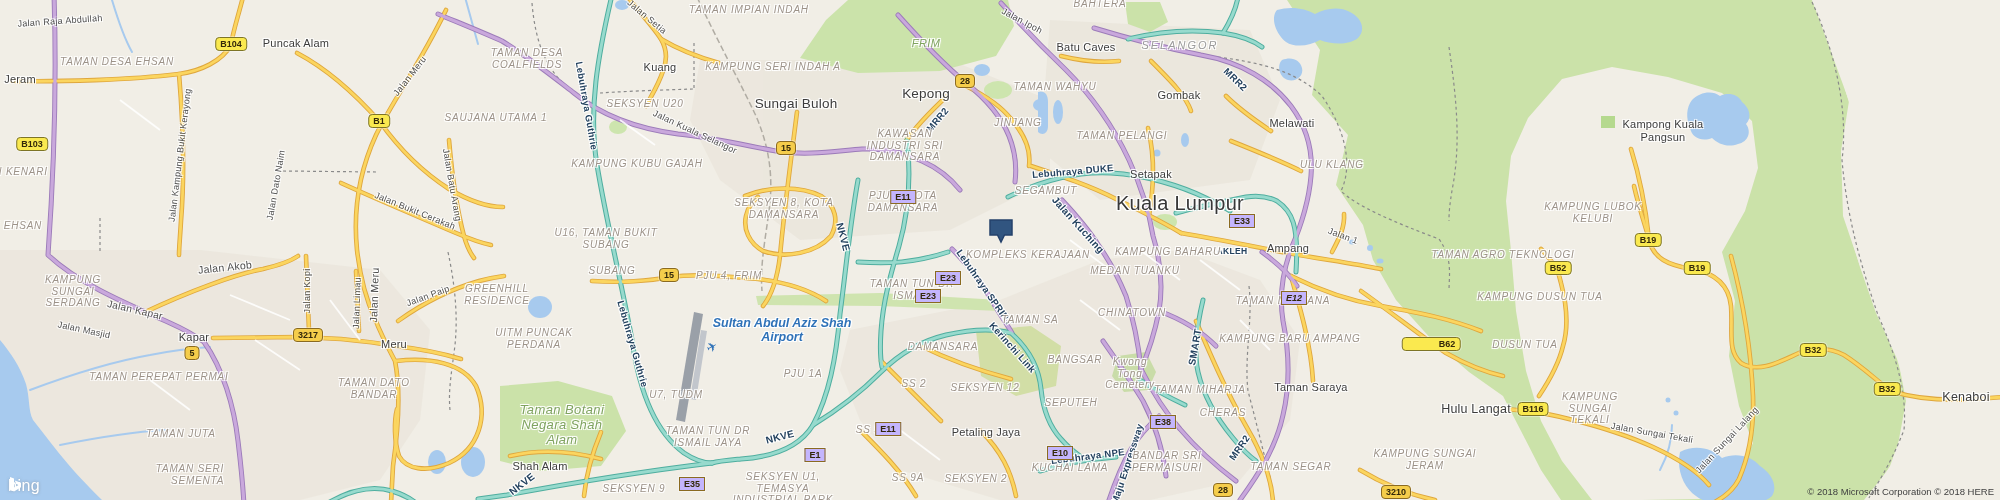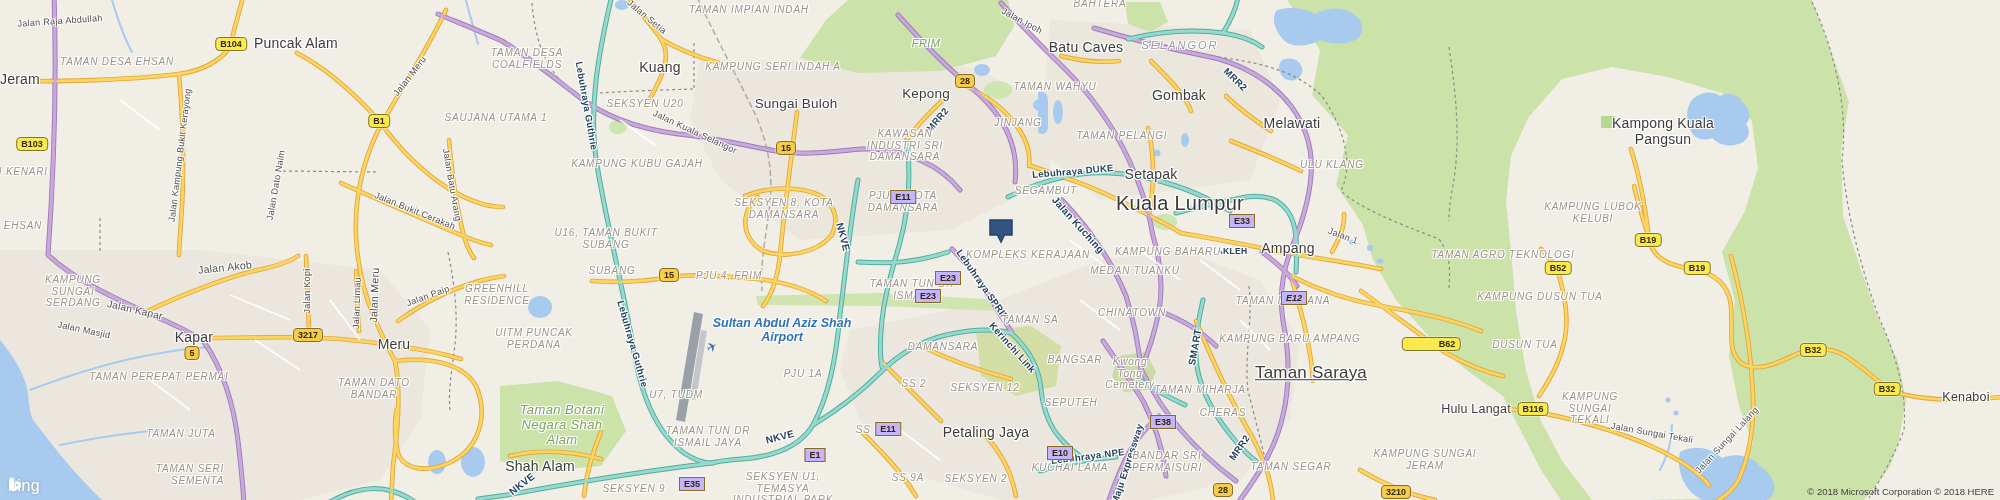--- a/index.html
+++ b/index.html
@@ -6,21 +6,21 @@
   #stage{position:relative;width:2000px;height:500px;overflow:hidden;
          font-family:"Liberation Sans",sans-serif;background:var(--land,#F1EEE6);}
   #stage svg{position:absolute;left:0;top:0;}
   
   .lb{position:absolute;transform:translate(-50%,-50%);white-space:pre-line;text-align:center;
       line-height:1.15;pointer-events:none;
       text-shadow:-1px -1px 0 rgba(255,255,255,.95),1px -1px 0 rgba(255,255,255,.95),
                   -1px 1px 0 rgba(255,255,255,.95),1px 1px 0 rgba(255,255,255,.95),0 0 3px #fff;}
   .lb.a{font-style:italic;color:#9C9288;font-size:10px;letter-spacing:.8px;}
   .lb.g{font-style:italic;color:#7FA35F;font-size:13px;letter-spacing:.4px;}
-  .lb.t{color:#3C3C3C;font-size:14px;letter-spacing:.2px;}
+  .lb.t{color:#3C3C3C;font-size:11px;letter-spacing:.2px;}
   .lb.c{color:#383838;font-size:20px;letter-spacing:.3px;}
   .lb.r{color:#4E4E4E;font-size:9px;letter-spacing:.3px;}
   .lb.e{color:#24425F;font-size:9.5px;font-weight:bold;letter-spacing:.3px;}
   .lb.w{color:#2F72B8;font-size:12.5px;font-style:italic;font-weight:bold;}
   .lb.st{font-style:italic;color:#9B9B9B;letter-spacing:2px;font-size:11px;}
   
   .bd{position:absolute;transform:translate(-50%,-50%);font-weight:bold;font-size:9px;
       padding:1px 4px;border-radius:4px;color:#33280a;pointer-events:none;white-space:nowrap;
       box-shadow:0 0 0 1px rgba(255,255,255,.35);}
   .bd.e{background:#c4b5fd;border:1.5px solid #8A6A21;border-radius:0;margin-top:28px;}
@@ -408,21 +408,21 @@
       <div class="lb a" style="left: 1135px; top: 271px; transform: translate(-50%, -50%);">MEDAN TUANKU</div>
       <div class="lb a" style="left: 1168px; top: 252px; transform: translate(-50%, -50%);">KAMPUNG BAHARU</div>
       <div class="lb a" style="left: 1132px; top: 313px; transform: translate(-50%, -50%);">CHINATOWN</div>
       <div class="lb e" style="left: 1195px; top: 347px; font-size: 10px; transform: translate(-50%, -50%) rotate(-80deg);">SMART</div>
       <div class="lb a" style="left: 1200px; top: 390px; transform: translate(-50%, -50%);">TAMAN MIHARJA</div>
       <div class="lb a" style="left: 1223px; top: 413px; transform: translate(-50%, -50%);">CHERAS</div>
       <div class="lb e" style="left: 1240px; top: 448px; transform: translate(-50%, -50%) rotate(-55deg);">MRR2</div>
       <div class="lb a" style="left: 1291px; top: 467px; transform: translate(-50%, -50%);">TAMAN SEGAR</div>
       <div class="lb a" style="left: 1283px; top: 301px; transform: translate(-50%, -50%);">TAMAN NIRWANA</div>
       <div class="lb a" style="left: 1290px; top: 339px; transform: translate(-50%, -50%);">KAMPUNG BARU AMPANG</div>
-      <div class="lb t" style="left: 1311px; top: 373px; font-size: 17px; transform: translate(-50%, -50%); text-decoration: underline;">Taman Saraya</div>
+      <div class="lb t" style="left: 1311px; top: 387px; font-size: 11px; transform: translate(-50%, -50%);">Taman Saraya</div>
       <div class="lb t" style="left: 1476px; top: 409px; font-size: 12.5px; transform: translate(-50%, -50%);">Hulu Langat</div>
       <div class="lb a" style="left: 1425px; top: 459px; transform: translate(-50%, -50%);">KAMPUNG SUNGAI
 JERAM</div>
       <div class="lb a" style="left: 1590px; top: 408px; transform: translate(-50%, -50%);">KAMPUNG
 SUNGAI
 TEKALI</div>
       <div class="lb r" style="left: 1652px; top: 433px; transform: translate(-50%, -50%) rotate(10deg);">Jalan Sungai Tekali</div>
       <div class="lb r" style="left: 1727px; top: 440px; transform: translate(-50%, -50%) rotate(-47deg);">Jalan Sungai Lalang</div>
       <div class="lb t" style="left: 1966px; top: 397px; font-size: 12.5px; transform: translate(-50%, -50%);">Kenaboi</div>
     </div>

